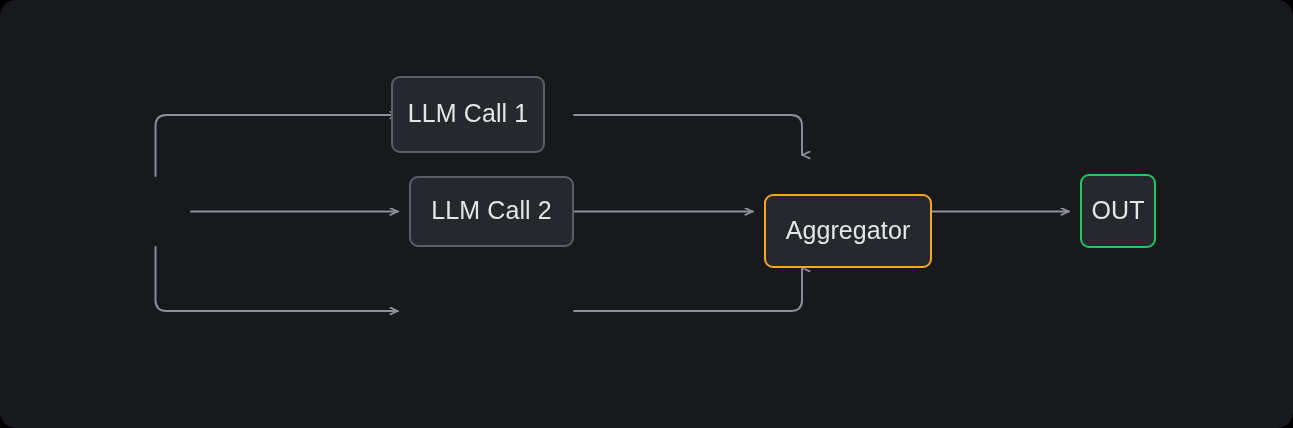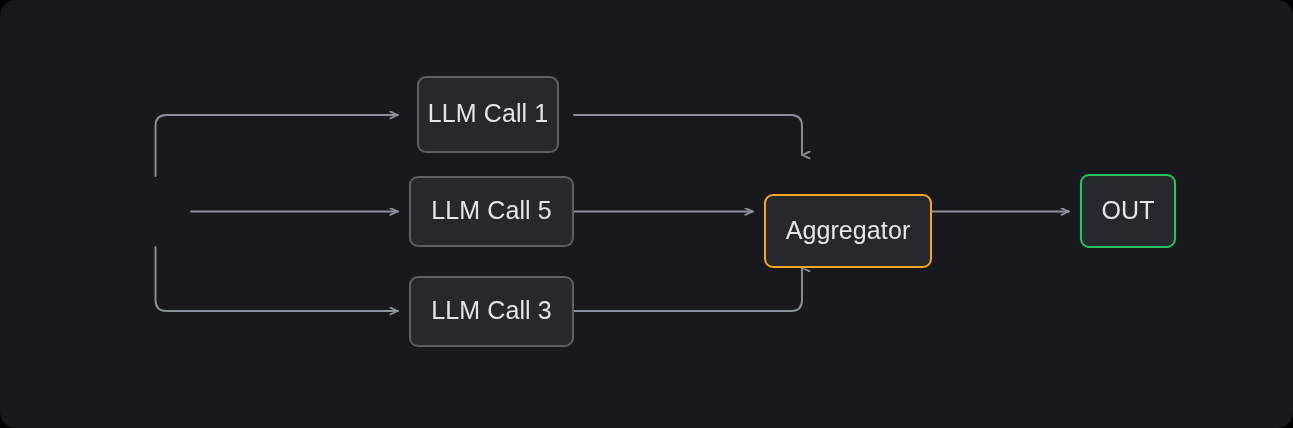--- a/index.html
+++ b/index.html
@@ -84,33 +84,30 @@
 
       <path d="M574,211.5 L753,211.5" marker-end="url(#arrowR)"></path>
 
       <path d="M574,311 L791,311 Q802,311 802,300 L802,268" marker-end="url(#arrowU)"></path>
 
       <path d="M932,211.5 L1069,211.5" marker-end="url(#arrowR)"></path>
     </g>
   </svg>
 
 
-  <div class="node llm" style="left:417px; top:76px; width:142px; height:77px;">
+  <div class="node llm" style="left:391px; top:76px; width:154px; height:77px;">
     <span class="node-label">LLM Call 1</span>
   </div>
 
   <div class="node llm" style="left:409px; top:176px; width:165px; height:71px;">
-    <span class="node-label">LLM Call 5</span>
+    <span class="node-label">LLM Call 2</span>
   </div>
 
-  <div class="node llm" style="left:409px; top:276px; width:165px; height:71px;">
-    <span class="node-label">LLM Call 3</span>
-  </div>
 
   <div class="node agg" style="left:764px; top:174px; width:168px; height:74px;">
     <span class="node-label">Aggregator</span>
   </div>
 
-  <div class="node out" style="left:1080px; top:174px; width:96px; height:74px;">
+  <div class="node out" style="left:1080px; top:174px; width:76px; height:74px;">
     <span class="node-label">OUT</span>
   </div>
 
 </div>
 
 </body></html>

